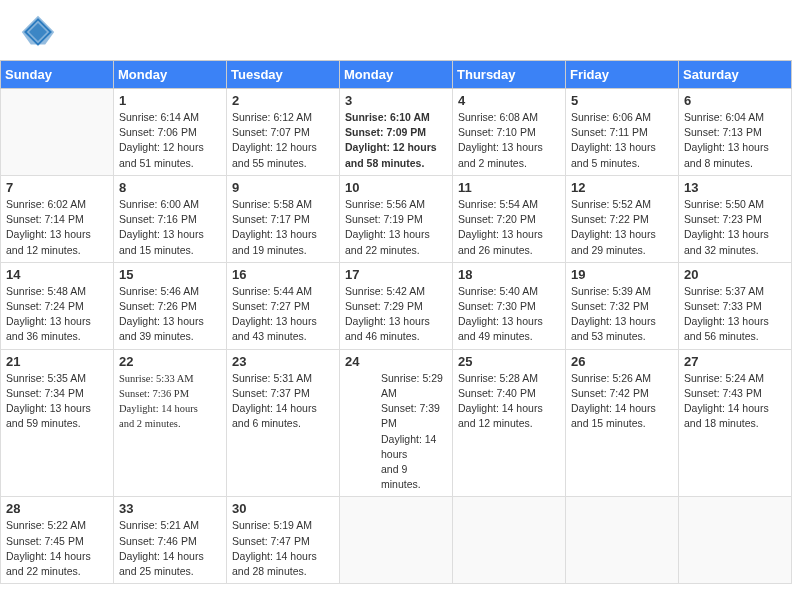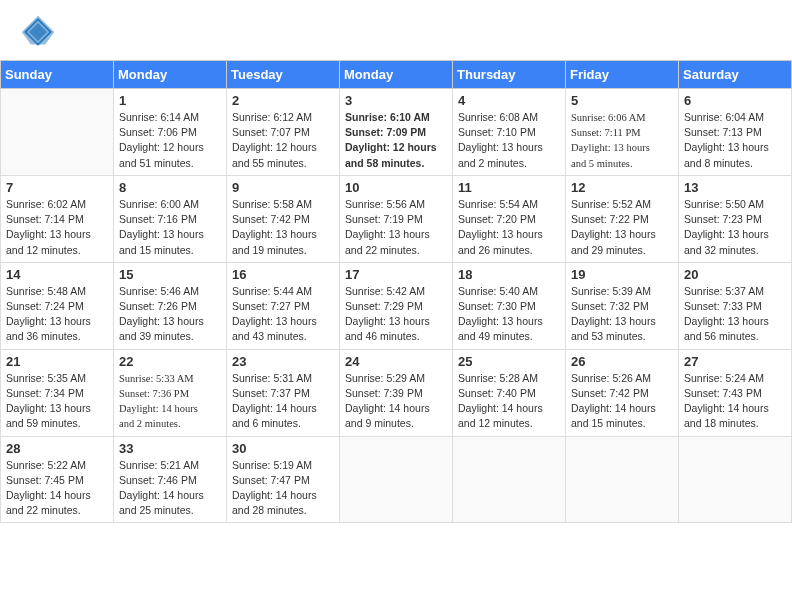--- a/index.html
+++ b/index.html
@@ -151,21 +151,21 @@
         </td>
         <td>
           <span class="day-number">4</span>
           <div class="day-info" style="white-space: pre-line;">Sunrise: 6:08 AM
 Sunset: 7:10 PM
 Daylight: 13 hours
 and 2 minutes.</div>
         </td>
         <td>
           <span class="day-number">5</span>
-          <div class="day-info" style="white-space: pre-line; font-family: Liberation Serif, serif;">Sunrise: 6:06 AM
+          <div class="day-info" style="white-space: pre-line;">Sunrise: 6:06 AM
 Sunset: 7:11 PM
 Daylight: 13 hours
 and 5 minutes.</div>
         </td>
         <td>
           <span class="day-number">6</span>
           <div class="day-info" style="white-space: pre-line;">Sunrise: 6:04 AM
 Sunset: 7:13 PM
 Daylight: 13 hours
 and 8 minutes.</div>
@@ -182,21 +182,21 @@
         <td>
           <span class="day-number">8</span>
           <div class="day-info" style="white-space: pre-line;">Sunrise: 6:00 AM
 Sunset: 7:16 PM
 Daylight: 13 hours
 and 15 minutes.</div>
         </td>
         <td>
           <span class="day-number">9</span>
           <div class="day-info" style="white-space: pre-line;">Sunrise: 5:58 AM
-Sunset: 7:42 PM
+Sunset: 7:17 PM
 Daylight: 13 hours
 and 19 minutes.</div>
         </td>
         <td>
           <span class="day-number">10</span>
           <div class="day-info" style="white-space: pre-line;">Sunrise: 5:56 AM
 Sunset: 7:19 PM
 Daylight: 13 hours
 and 22 minutes.</div>
         </td>
@@ -290,21 +290,21 @@
         </td>
         <td>
           <span class="day-number">23</span>
           <div class="day-info" style="white-space: pre-line;">Sunrise: 5:31 AM
 Sunset: 7:37 PM
 Daylight: 14 hours
 and 6 minutes.</div>
         </td>
         <td>
           <span class="day-number">24</span>
-          <div class="day-info" style="white-space: pre-line;">Sunrise: 5:29 AM
+          <div class="day-info" style="white-space: pre-line; margin-left: 36px;">Sunrise: 5:29 AM
 Sunset: 7:39 PM
 Daylight: 14 hours
 and 9 minutes.</div>
         </td>
         <td>
           <span class="day-number">25</span>
           <div class="day-info" style="white-space: pre-line;">Sunrise: 5:28 AM
 Sunset: 7:40 PM
 Daylight: 14 hours
 and 12 minutes.</div>

